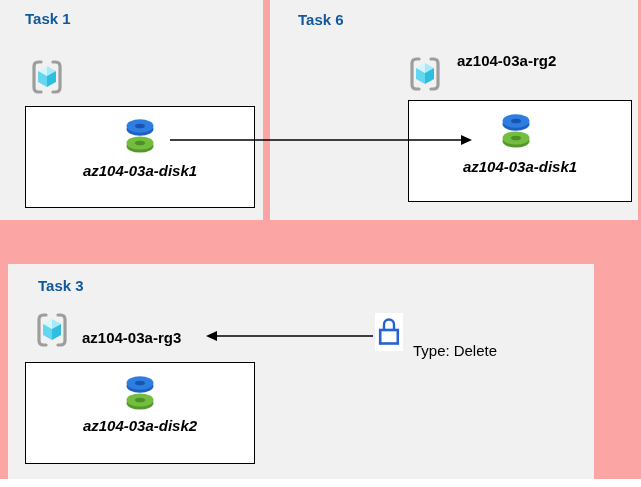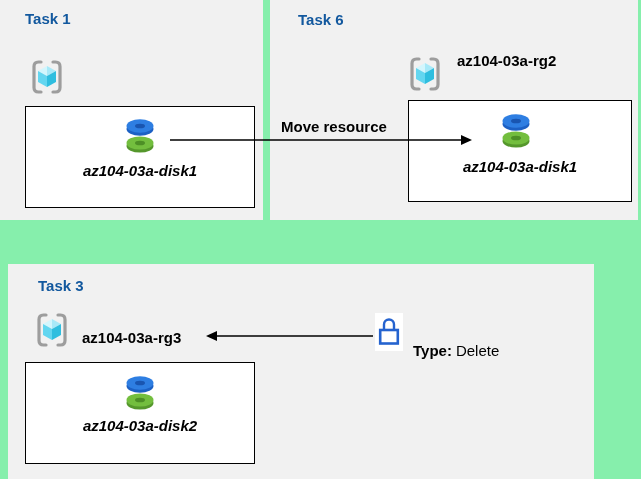--- a/index.html
+++ b/index.html
@@ -3,31 +3,31 @@
 <meta charset="utf-8">
 <style>
   :root{
     --panel-bg:#f1f1f1;
     --title-blue:#12589e;
     --line-black:#000000;
     --lock-blue:#2563cf;
   }
   html,body{margin:0;padding:0;background:#ffffff;}
   body{font-family:"Liberation Sans", sans-serif; -webkit-font-smoothing:antialiased;}
-  .canvas{position:relative;width:641px;height:479px;background:#86efac;overflow:hidden;}
+  .canvas{position:relative;width:641px;height:479px;background:#fca5a5;overflow:hidden;}
   .panel{position:absolute;background:var(--panel-bg);}
   .task-title{position:absolute;font-size:15px;font-weight:bold;color:var(--title-blue);white-space:nowrap;}
   .rg-label{position:absolute;font-size:15px;font-weight:bold;color:#000;white-space:nowrap;line-height:18px;}
   .disk-box{position:absolute;background:#ffffff;border:1.5px solid #000;box-sizing:border-box;}
   .disk-label{position:absolute;font-size:15px;font-weight:bold;color:#000;text-align:center;white-space:nowrap;line-height:17px;font-style:italic;}
   .move-label{position:absolute;font-size:15px;font-weight:bold;color:#000;white-space:nowrap;}
   .lock-bg{position:absolute;background:#ffffff;display:flex;align-items:center;justify-content:center;}
   .lock-name{position:absolute;font-size:15px;font-weight:bold;color:#000;white-space:nowrap;line-height:18px;}
   .lock-type{position:absolute;font-size:15px;color:#000;white-space:nowrap;line-height:18px;}
-  .lock-type .t-label{font-weight:bold;}
+  .lock-type .t-label{font-weight:normal;}
   .lock-type .t-value{font-weight:normal;margin-left:4px;}
   .icon-abs{position:absolute;}
   svg{display:block;}
   .arrow-overlay{position:absolute;left:0;top:0;pointer-events:none;}
 </style>
 </head>
 <body>
 
 <div class="canvas">
 
@@ -81,21 +81,20 @@
       <ellipse cx="18" cy="31" rx="13.5" ry="6.6" fill="#55972c"></ellipse>
       <ellipse cx="18" cy="28" rx="13.5" ry="6.6" fill="#73be3e"></ellipse>
       <ellipse cx="18" cy="28" rx="5" ry="2.3" fill="#4d8f26"></ellipse>
       <ellipse cx="18" cy="14" rx="13.5" ry="6.8" fill="#1c60c4"></ellipse>
       <ellipse cx="18" cy="11" rx="13.5" ry="6.8" fill="#2e7ee2"></ellipse>
       <ellipse cx="18" cy="11" rx="5" ry="2.3" fill="#1955b0"></ellipse>
     </svg>
   </span>
   <div class="disk-label" style="left:408px;top:158px;width:224px;">az104-03a-disk1</div>
 
-  <div class="move-label" style="left:281px;top:118px;">Move resource</div>
 
   <span class="icon-abs" style="left:34px;top:311px;">
     <svg width="36" height="38" viewBox="0 0 34 38">
       <path d="M11 4 H8.5 C5.5 4 4 6 4 8.5 V29.5 C4 32 5.5 34 8.5 34 H11" fill="none" stroke="#9d9d9d" stroke-width="3.2" stroke-linecap="round"></path>
       <path d="M23 4 H25.5 C28.5 4 30 6 30 8.5 V29.5 C30 32 28.5 34 25.5 34 H23" fill="none" stroke="#9d9d9d" stroke-width="3.2" stroke-linecap="round"></path>
       <polygon points="17,8 8,13 17,18" fill="#d3f6fd"></polygon>
       <polygon points="17,8 26,13 17,18" fill="#a8e9f8"></polygon>
       <polygon points="8,13 17,18 17,29 8,24" fill="#63d6f0"></polygon>
       <polygon points="26,13 17,18 17,29 26,24" fill="#2fbedf"></polygon>
     </svg>

